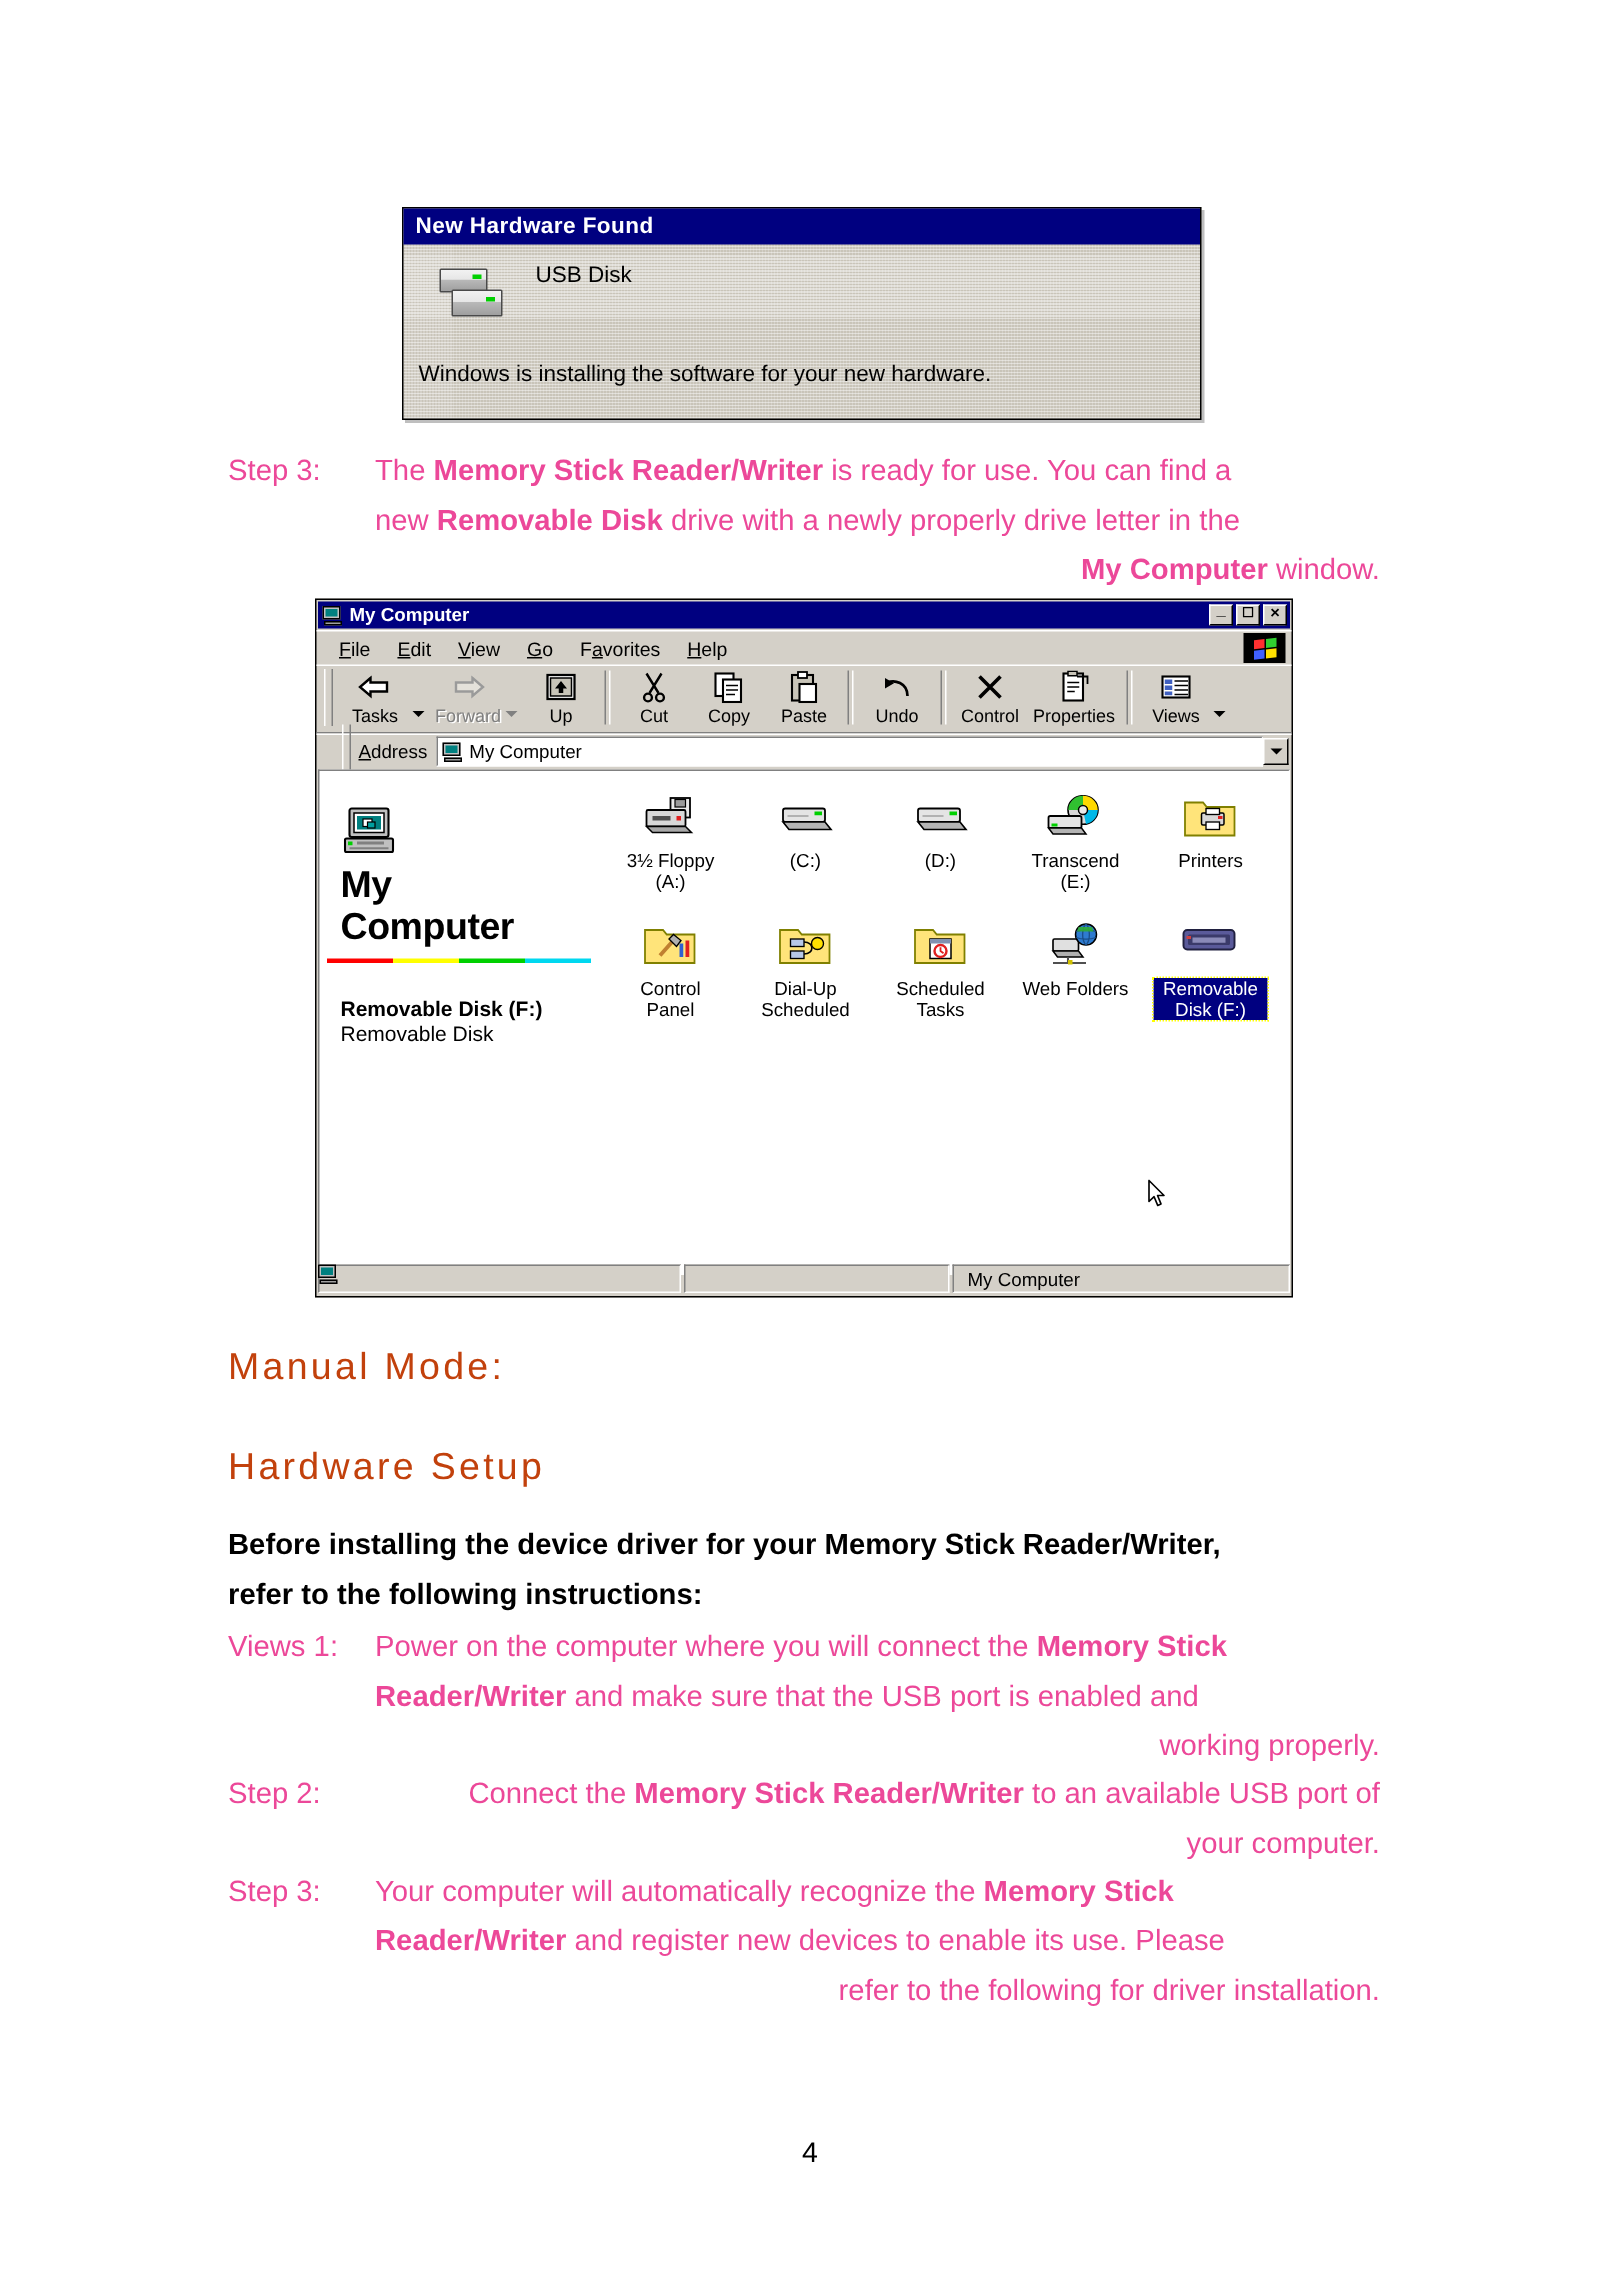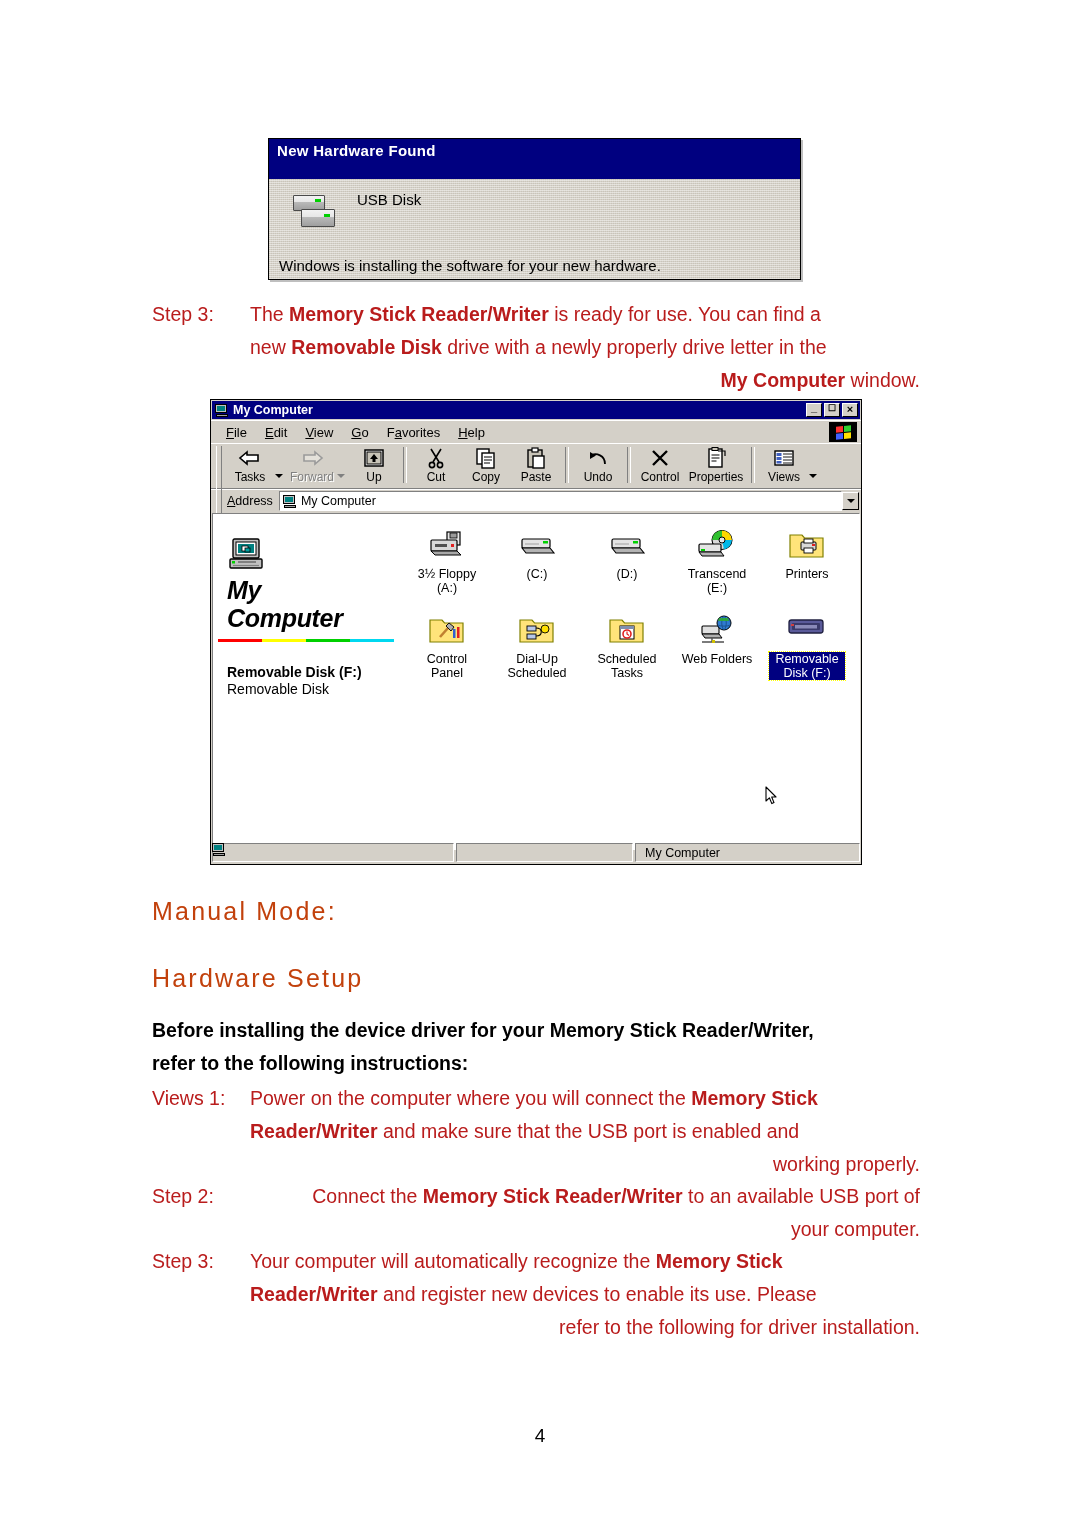--- a/index.html
+++ b/index.html
@@ -28,21 +28,21 @@
     box-shadow: 2px 2px 0 rgba(0,0,0,0.25);
     background-image:
       repeating-linear-gradient(0deg, rgba(255,255,255,.45) 0 1px, rgba(0,0,0,0) 1px 2px),
       repeating-linear-gradient(90deg, rgba(190,185,170,.5) 0 1px, rgba(0,0,0,0) 1px 2px);
   }
   .nhf-title {
     background: #000080;
     color: #fff;
     font-weight: bold;
     font-size: 15px;
-    padding: 3px 8px 20px 8px;
+    padding: 3px 8px 4px 8px;
     letter-spacing: .3px;
     height: 17px;
     line-height: 17px;
   }
   .nhf-body { position: relative; height: 115px; }
   .nhf-devname {
     position: absolute;
     left: 88px;
     top: 12px;
     font-size: 15px;
@@ -73,21 +73,21 @@
     width: 6px; height: 3px;
     background: #00d000;
   }
 
   
   .step {
     position: absolute;
     font-size: 19.5px;
     line-height: 33px;
     text-align: justify;
-    color: #b91c1c;
+    color: #ec4899;
   }
   .step .lbl {
     position: absolute;
     left: 0;
     top: 0;
     width: 92px;
     text-align: left;
   }
   .step .bodytext {
     margin-left: 98px;
@@ -241,21 +241,21 @@
     border-left: 1px solid #808080;
     border-right: 1px solid #fff;
     margin: 3px 4px 0 4px;
   }
 
   .addrbar {
     display: flex;
     align-items: center;
     height: 22px;
     border-top: 1px solid #fff;
-    padding-left: 4px;
+    padding-left: 16px;
   }
   .addr-label { font-size: 12.5px; padding: 0 6px 0 2px; }
   .addr-field {
     flex: 1;
     height: 18px;
     background: #fff;
     border: 1px solid #808080;
     border-right-color: #fff; border-bottom-color: #fff;
     display: flex;
     align-items: center;
@@ -293,21 +293,20 @@
   }
   .wp-icon { position: absolute; left: 16px; top: 24px; width: 36px; height: 32px; }
   .wp-title {
     position: absolute;
     left: 14px; top: 62px;
     font-family: "Liberation Sans", sans-serif;
     font-weight: bold;
     font-size: 25px;
     line-height: 28px;
     letter-spacing: -0.3px;
-    font-style: italic;
   }
   .wp-rule {
     position: absolute;
     left: 5px; top: 125px;
     width: 176px; height: 3px;
     display: flex;
   }
   .wp-rule i { flex: 1; display: block; }
   .wp-sel-title {
     position: absolute;

